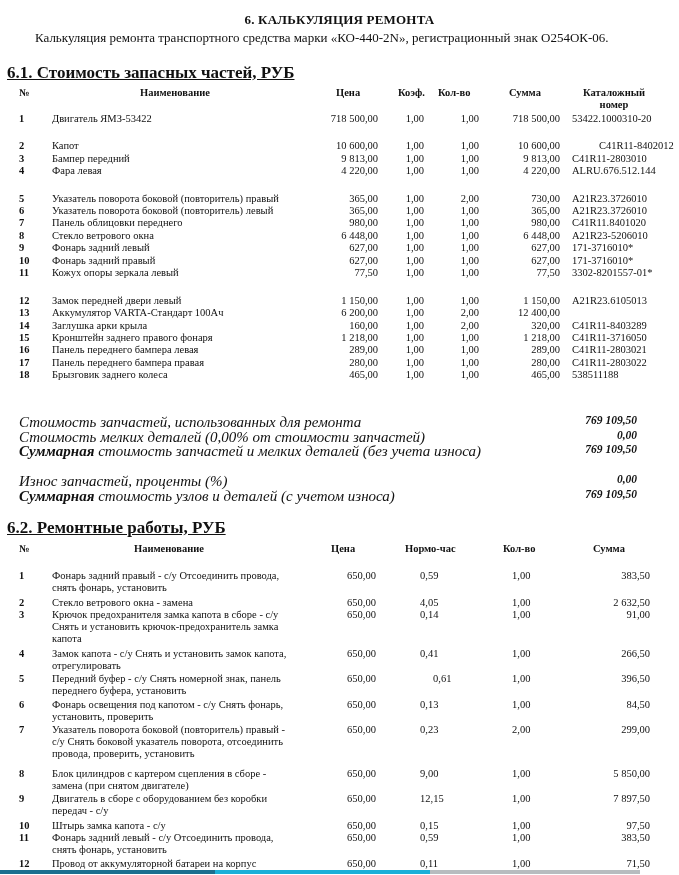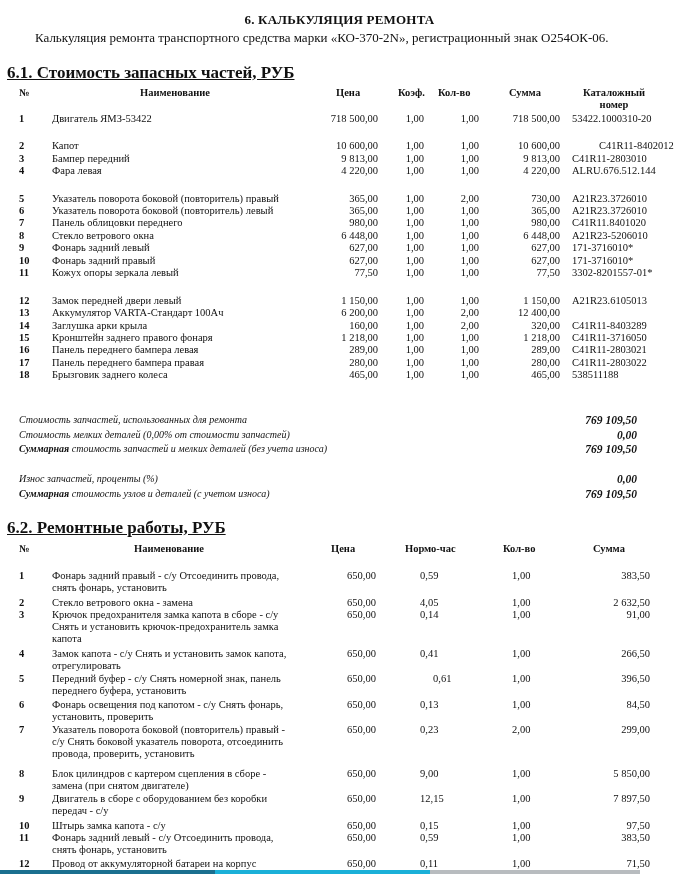--- a/index.html
+++ b/index.html
@@ -6,29 +6,29 @@
   body { width:679px; height:875px; overflow:hidden; position:relative;
          font-family:"Liberation Serif", "DejaVu Serif", serif; color:#111; font-size:11px; }
   .abs { position:absolute; }
   .doc-title { top:12px; left:0; width:679px; text-align:center; font-weight:bold; font-size:13px; letter-spacing:0.2px; }
   .intro { top:29px; left:35px; width:600px; font-size:13px; line-height:17px; }
   .section-h { font-weight:bold; font-size:17px; text-decoration:underline; left:7px; }
   .hdr { font-weight:bold; font-size:10.5px; }
   .cell { font-size:10.5px; line-height:12px; white-space:nowrap; }
   .r { text-align:right; }
   .wrap { white-space:normal; }
-  .italic-row { font-style:italic; font-size:10px; left:19px; }
+  .italic-row { font-style:italic; font-size:15px; left:19px; }
   .total-val { font-style:italic; font-weight:bold; font-size:11.5px; right:42px; text-align:right; }
   .bar { position:absolute; top:870px; height:4px; }
 </style>
 </head>
 <body>
 
 <div class="abs doc-title">6.    КАЛЬКУЛЯЦИЯ РЕМОНТА</div>
-<div class="abs intro">Калькуляция ремонта транспортного средства марки «КО-370-2N», регистрационный знак О254ОК-06.</div>
+<div class="abs intro">Калькуляция ремонта транспортного средства марки «КО-440-2N», регистрационный знак О254ОК-06.</div>
 
 <div class="abs section-h" style="top:63px;">6.1. Стоимость запасных частей, РУБ</div>
 
 <div>
   <div class="abs hdr" style="top:87px;left:19px;">№</div>
   <div class="abs hdr" style="top:87px;left:140px;">Наименование</div>
   <div class="abs hdr" style="top:87px;left:336px;">Цена</div>
   <div class="abs hdr" style="top:87px;left:398px;">Коэф.</div>
   <div class="abs hdr" style="top:87px;left:438px;">Кол-во</div>
   <div class="abs hdr" style="top:87px;left:509px;">Сумма</div>

